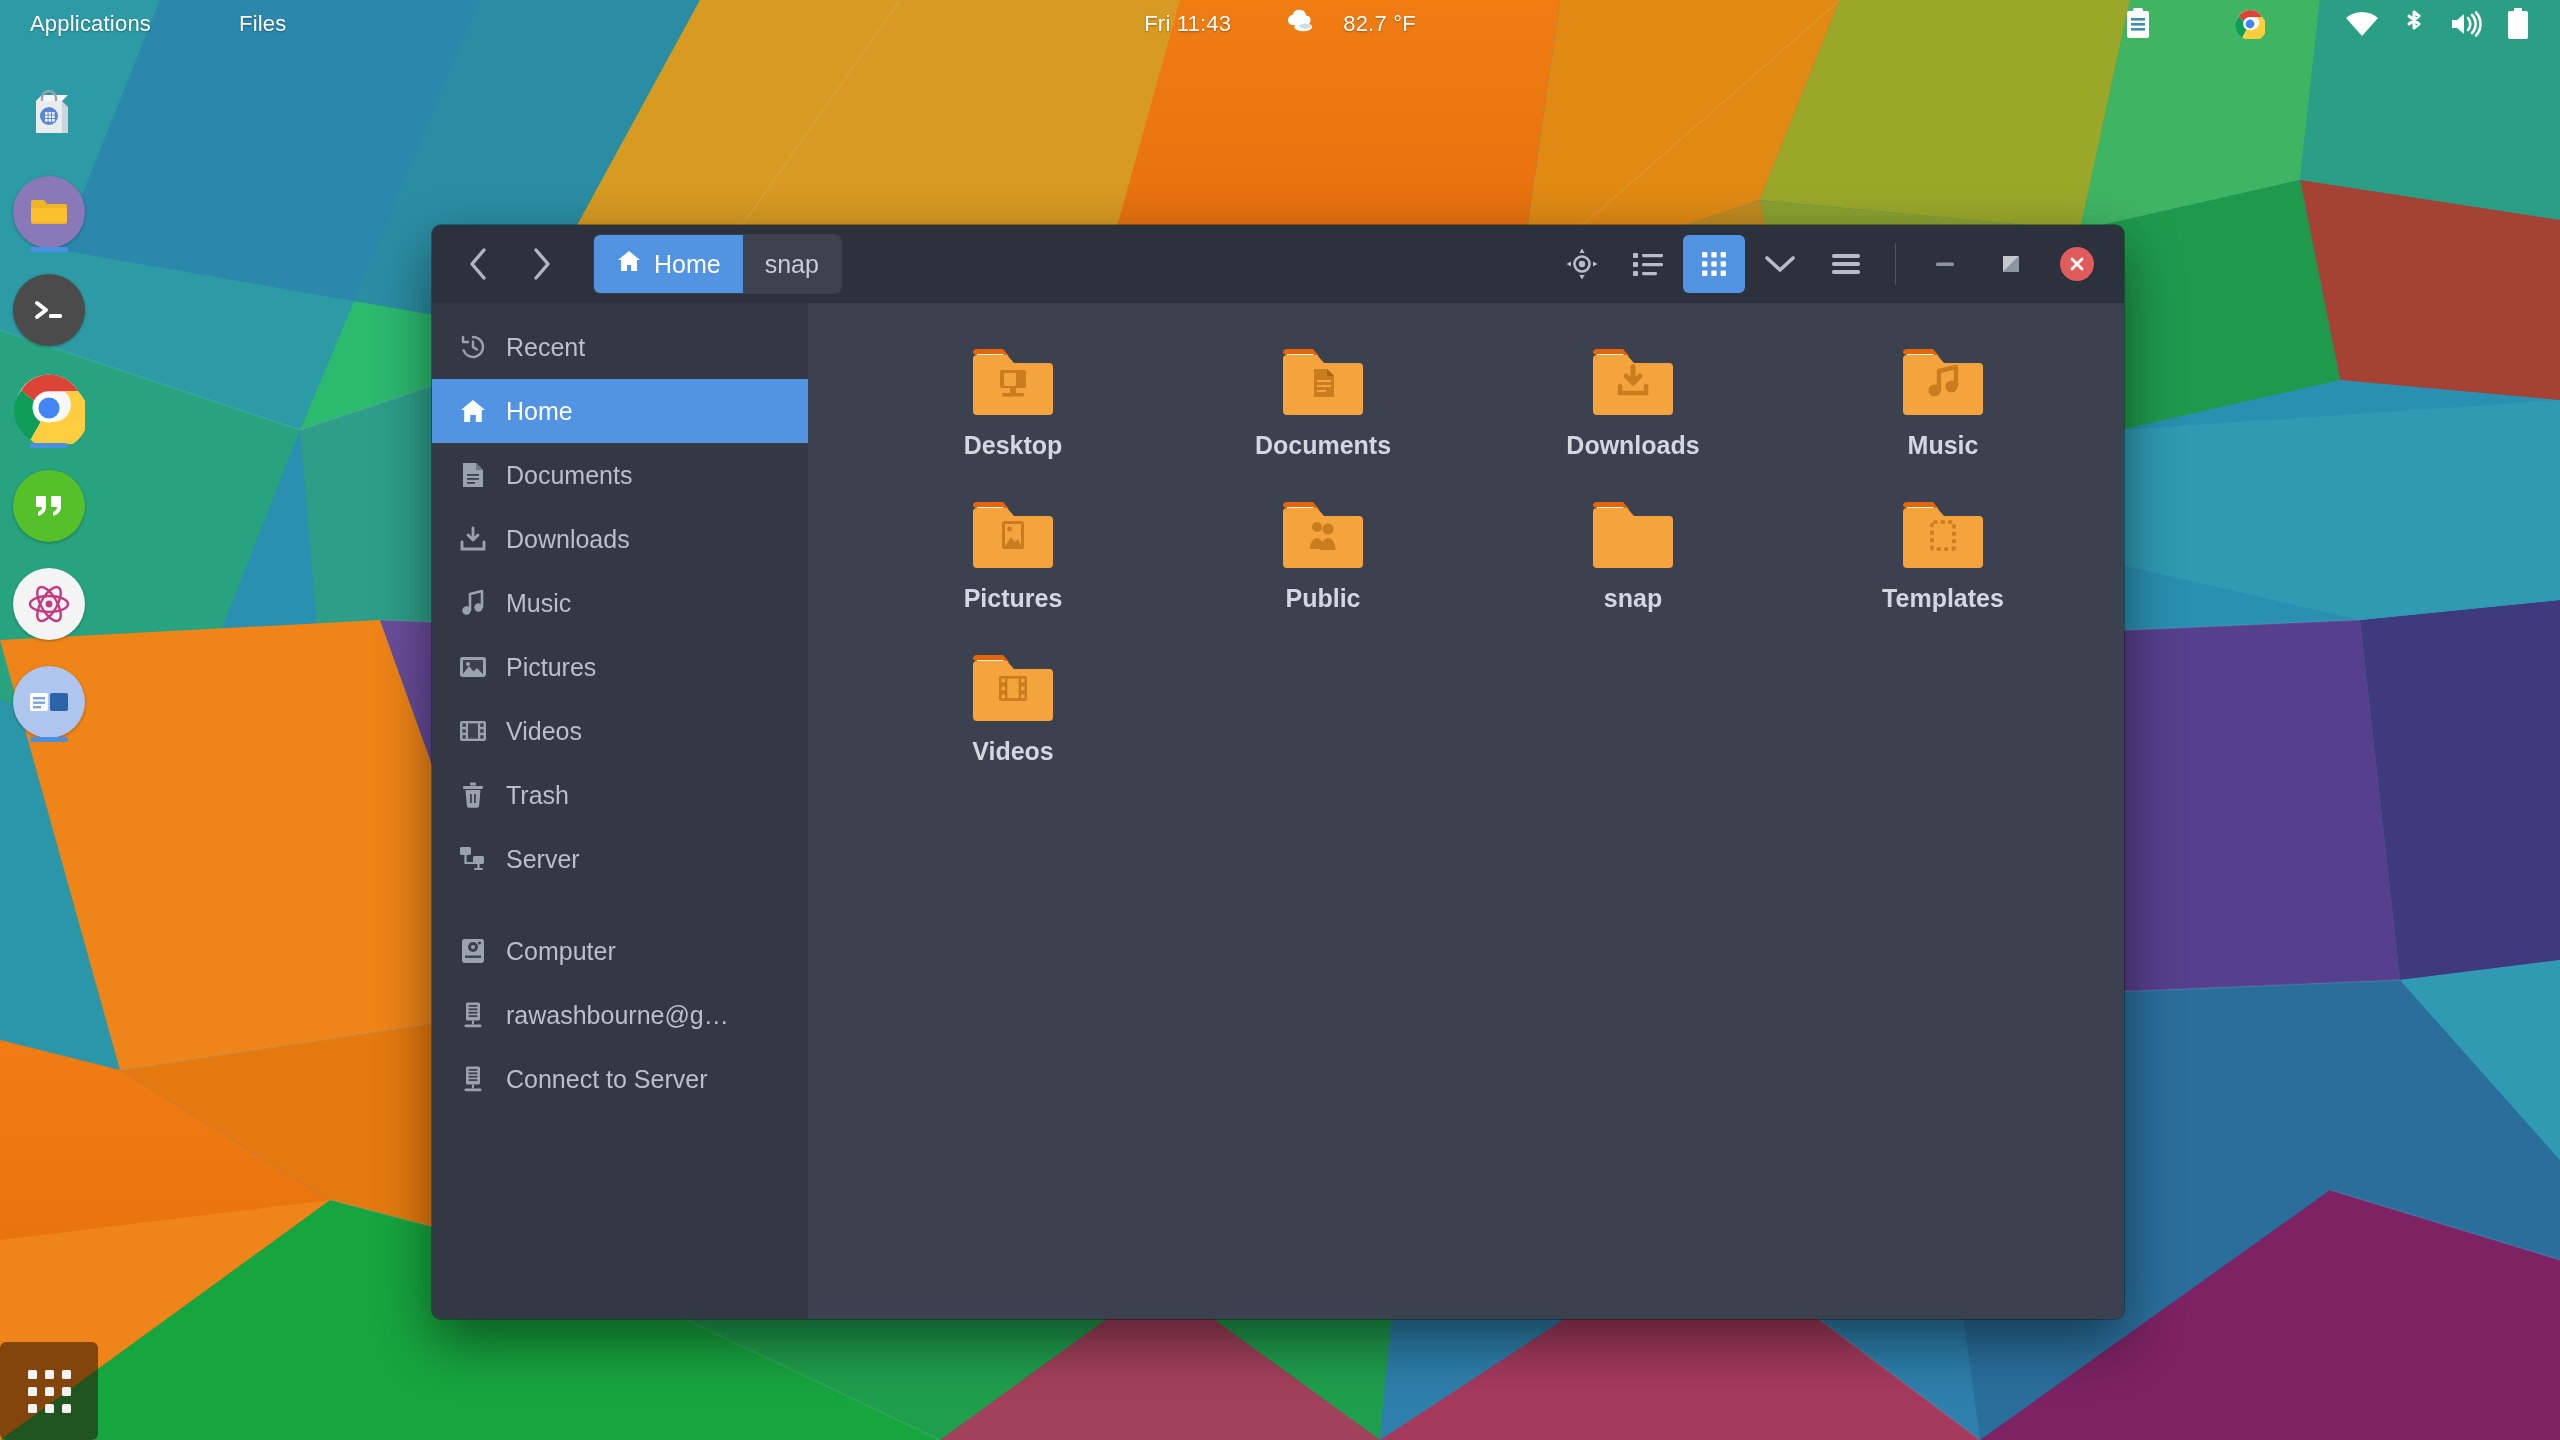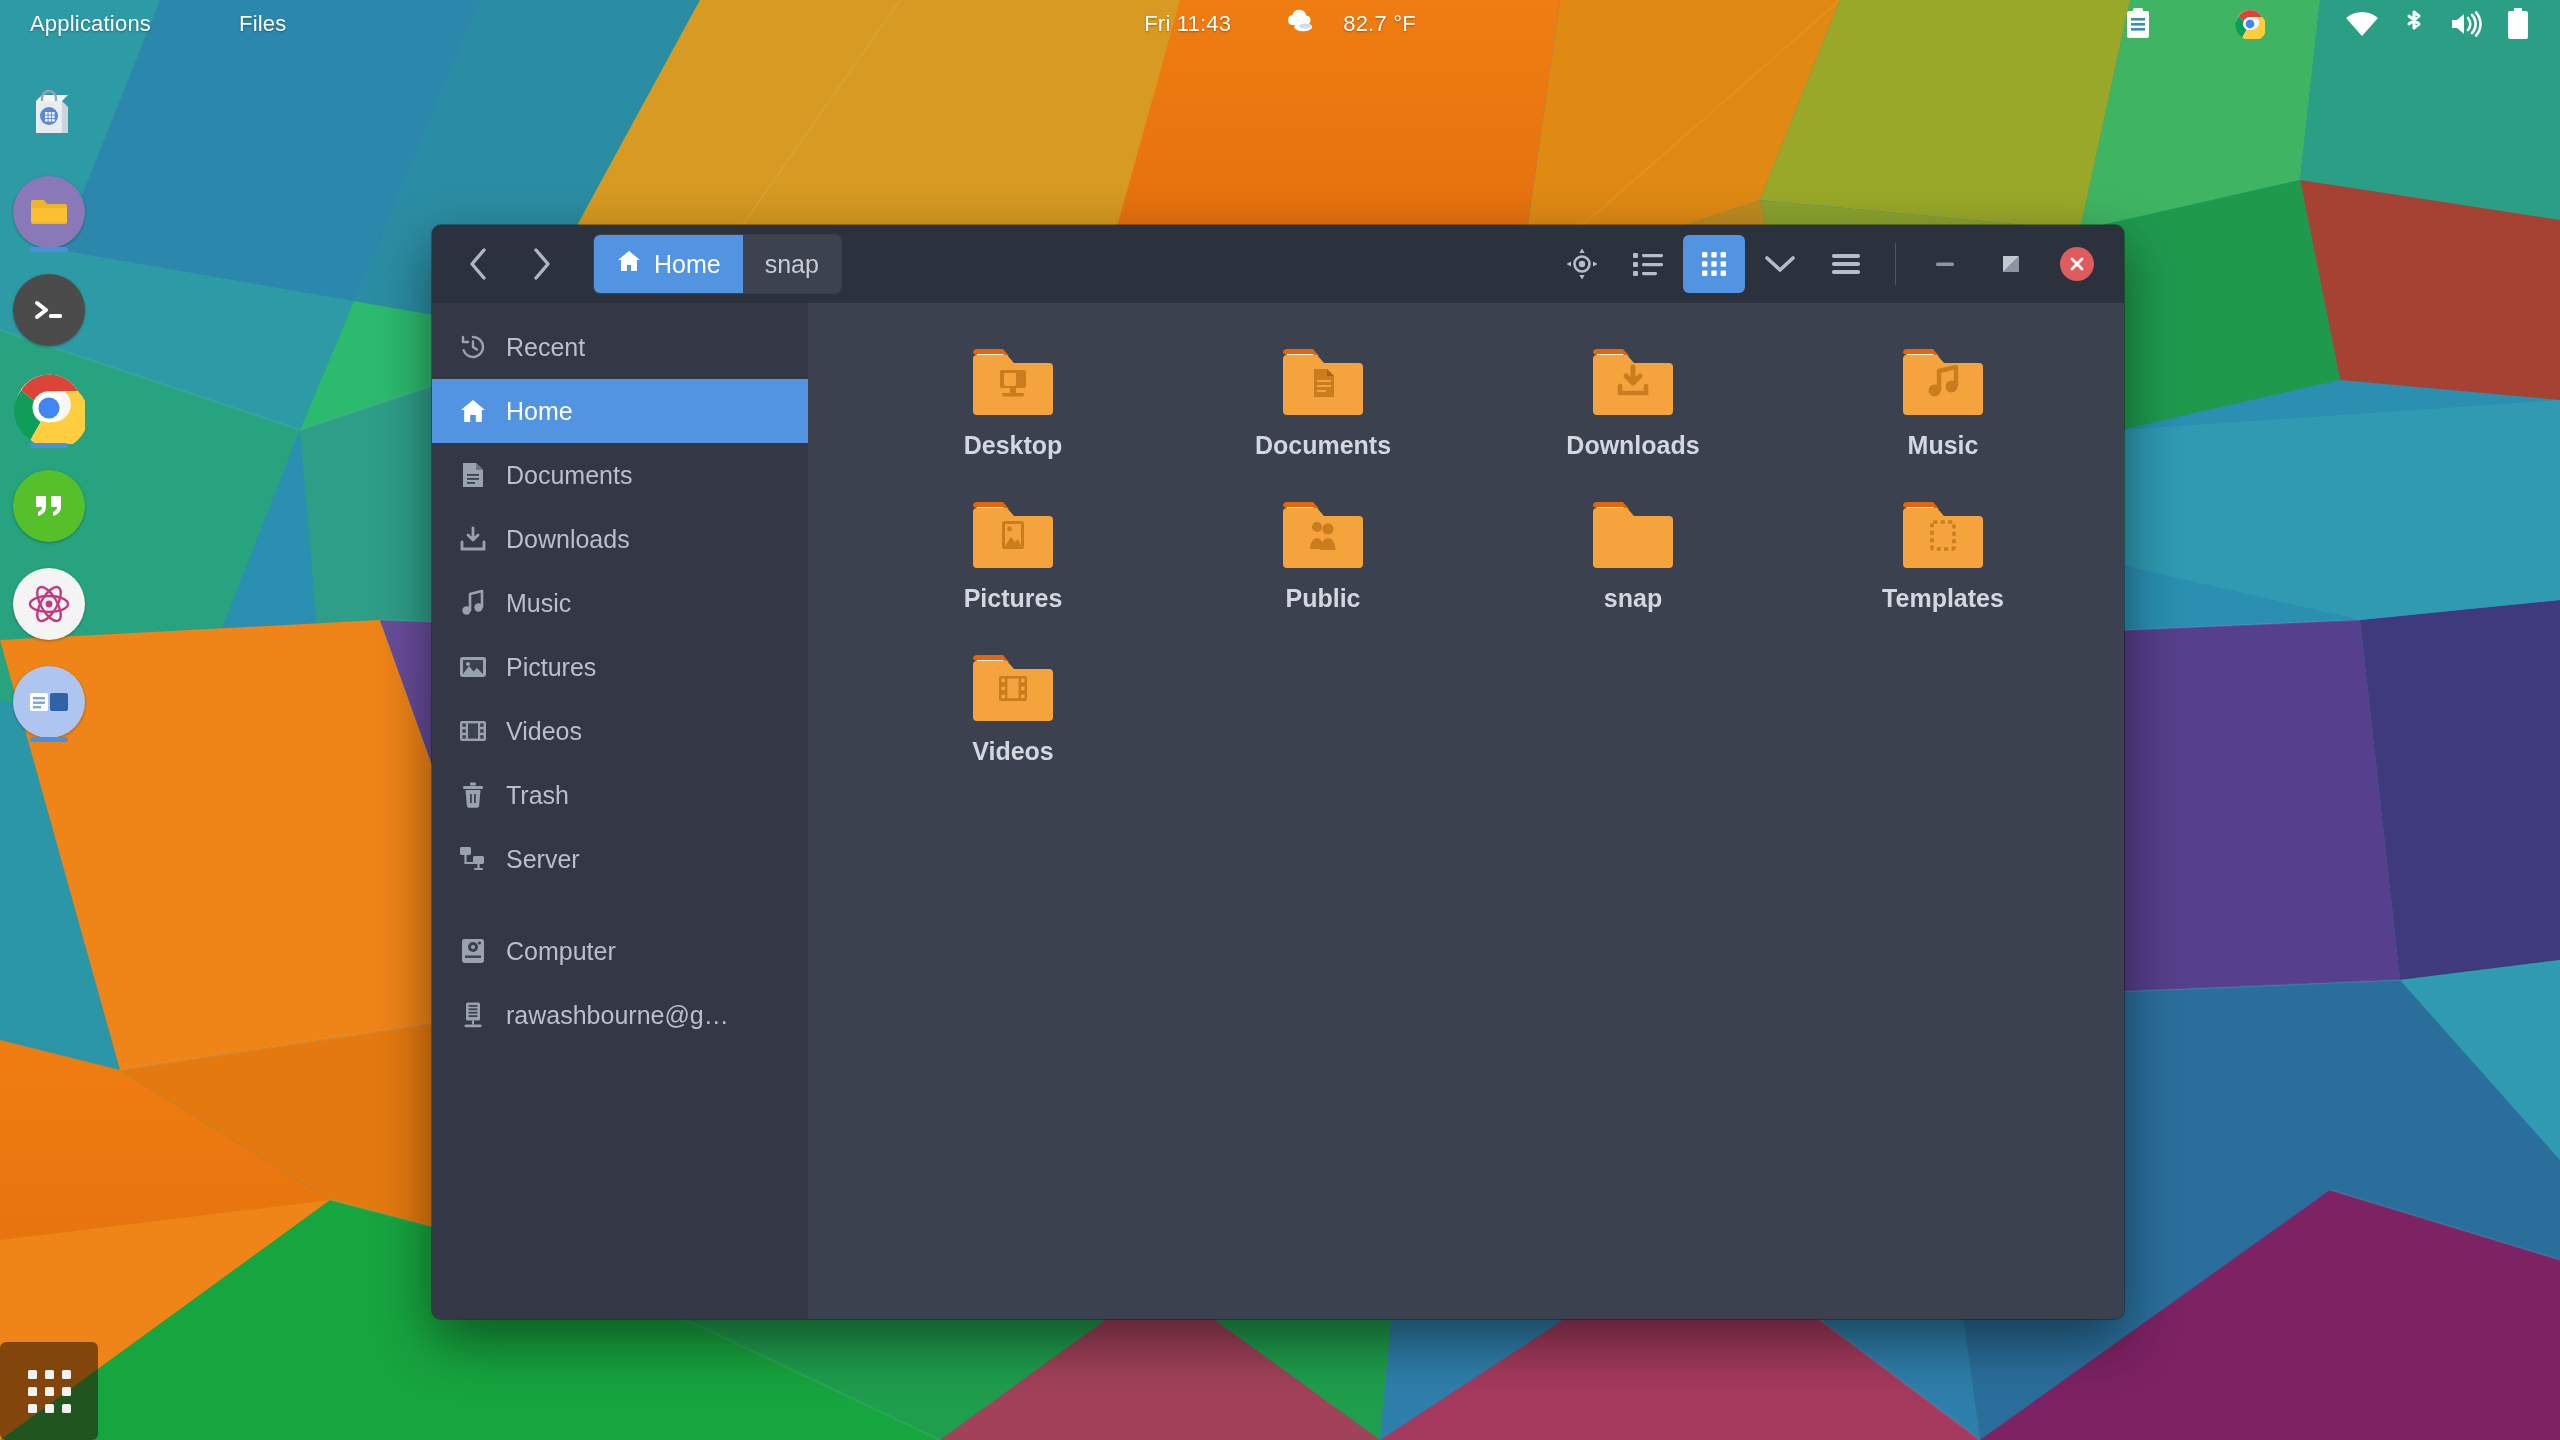--- a/index.html
+++ b/index.html
@@ -633,20 +633,36 @@
                 <rect x="7.6" y="10.8" width="8.8" height="1.8"></rect>
                   <rect x="7.6" y="14.2" width="8.8" height="1.8"></rect>
               </g>
               <rect x="11" y="19.5" width="2" height="4" fill="#9aa2b0"></rect>
               <rect x="3.5" y="23.5" width="17" height="2.8" rx="1.2" fill="#9aa2b0"></rect>
             </svg>
           </span>
           <span>rawashbourne@g…</span>
         </div>
 
+        <div class="side-item">
+          <span class="side-icon">
+            <svg width="24" height="28" viewBox="0 0 24 28">
+              <rect x="5" y="1.5" width="14" height="18" rx="1.6" fill="#9aa2b0"></rect>
+              <g fill="#3b414e">
+                <rect x="7.6" y="4" width="8.8" height="1.8"></rect>
+                  <rect x="7.6" y="7.4" width="8.8" height="1.8"></rect>
+                <rect x="7.6" y="10.8" width="8.8" height="1.8"></rect>
+                  <rect x="7.6" y="14.2" width="8.8" height="1.8"></rect>
+              </g>
+              <rect x="11" y="19.5" width="2" height="4" fill="#9aa2b0"></rect>
+              <rect x="3.5" y="23.5" width="17" height="2.8" rx="1.2" fill="#9aa2b0"></rect>
+            </svg>
+          </span>
+          <span>Connect to Server</span>
+        </div>
       </div>
 
       <div id="fm-main">
         <div id="icongrid">
 
           <div class="fitem">
             <svg class="folder" viewBox="0 0 88 76">
               <path d="M4 10a4 4 0 0 1 4-4h26l6 7h-32z" fill="#e4650a"></path>
               <path d="M8 11h26l5 6H8z" fill="#fbf7ec"></path>
               <path d="M4 16a4 4 0 0 1 4-4h30l7 8h35a4 4 0 0 1 4 4v44a4 4 0 0 1-4 4H8a4 4 0 0 1-4-4z" fill="#f5a33c"></path>

